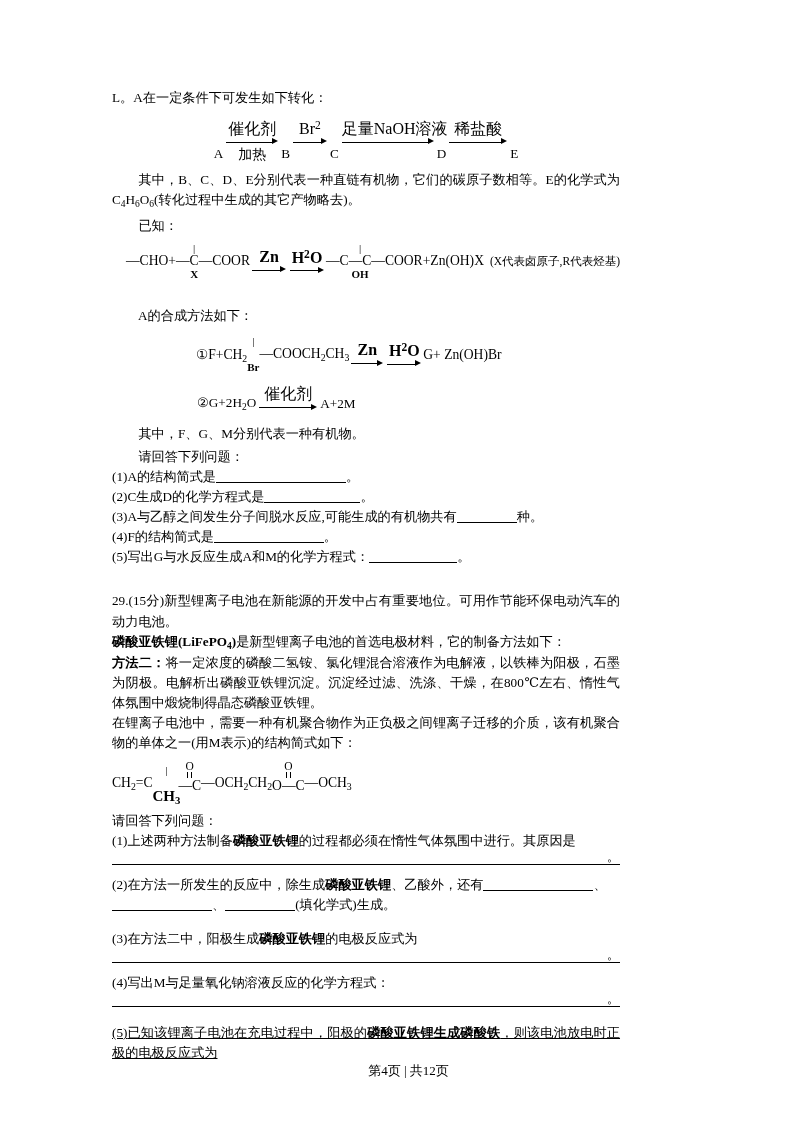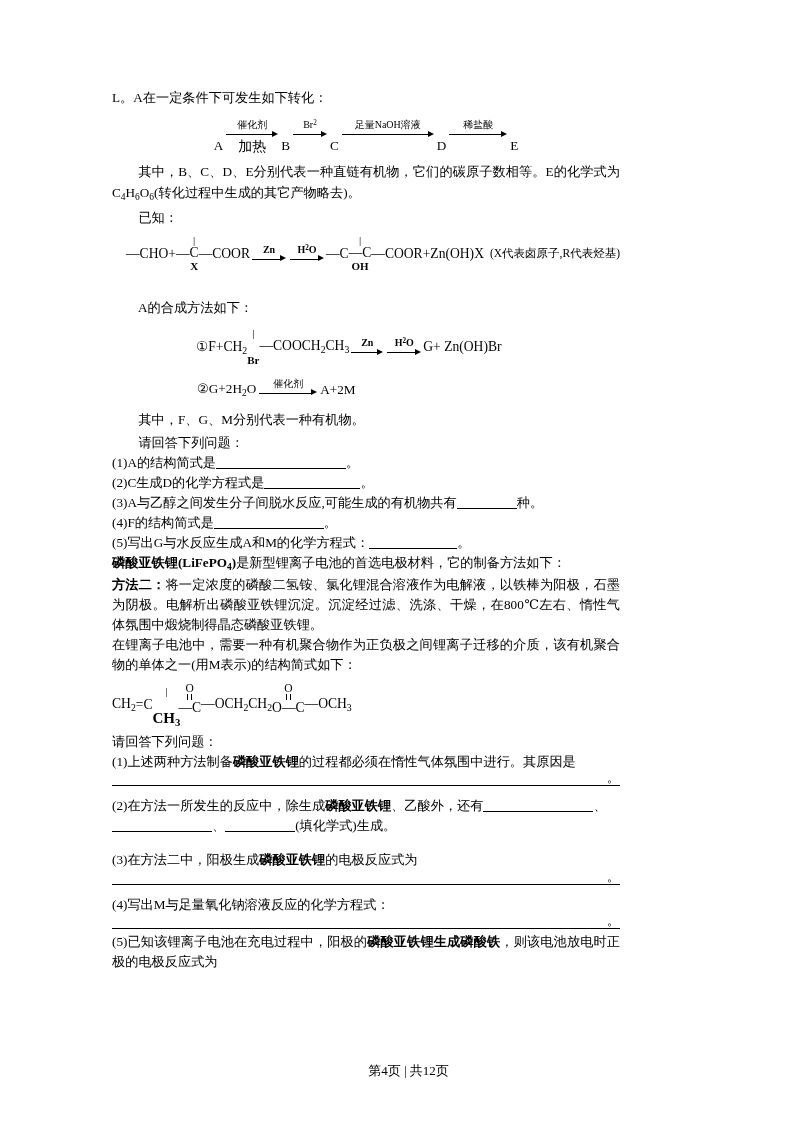--- a/index.html
+++ b/index.html
@@ -40,21 +40,21 @@
   }
   .scheme.left { justify-content: flex-start; }
   .arrow {
     display: inline-block;
     position: relative;
     text-align: center;
     margin: 0 2px;
     vertical-align: bottom;
   }
   .arrow .lbl-top {
-    font-size: 10px;
+    font-size: 16px;
     line-height: 1.1;
     display: block;
     white-space: nowrap;
   }
   .arrow .lbl-bot {
     font-size: 14px;
     line-height: 1.1;
     display: block;
     white-space: nowrap;
   }
@@ -252,20 +252,21 @@
   <div class="blk">
     <span>(3)</span><span>A与乙醇之间发生分子间脱水反应,可能生成的有机物共有</span><span class="fill" style="width:60px;"></span><span>种。</span>
   </div>
   <div class="blk">
     <span>(4)</span><span>F的结构简式是</span><span class="fill" style="width:110px;"></span><span>。</span>
   </div>
   <div class="blk">
     <span>(5)</span><span>写出G与水反应生成A和M的化学方程式：</span><span class="fill" style="width:88px;"></span><span>。</span>
   </div>
 
+  <div class="blk" style="margin-top:24px;">29.(15分)新型锂离子电池在新能源的开发中占有重要地位。可用作节能环保电动汽车的动力电池。</div>
 
   <div class="blk">
     <span class="bold">磷酸亚铁锂(LiFePO</span><sub class="bold">4</sub><span class="bold">)</span><span>是新型锂离子电池的首选电极材料，它的制备方法如下：</span>
   </div>
 
 
   <div class="blk">
     <span class="bold">方法二：</span><span>将一定浓度的磷酸二氢铵、氯化锂混合溶液作为电解液，以铁棒为阳极，石墨为阴极。电解析出磷酸亚铁锂沉淀。沉淀经过滤、洗涤、干燥，在800℃左右、惰性气体氛围中煅烧制得晶态磷酸亚铁锂。</span>
   </div>
 
@@ -319,18 +320,18 @@
   </div>
   <div class="rule"></div>
   <div class="blk" style="text-align:right; margin-top:-22px;">。</div>
 
   <div class="blk" style="margin-top:8px;">
     <span>(4)</span><span>写出M与足量氧化钠溶液反应的化学方程式：</span>
   </div>
   <div class="rule"></div>
   <div class="blk" style="text-align:right; margin-top:-22px;">。</div>
 
-  <div class="blk" style="margin-top:1px;">
+  <div class="blk" style="margin-top:14px;text-decoration:underline;">
     <span>(5)</span><span>已知该锂离子电池在充电过程中，阳极的</span><span class="bold">磷酸亚铁锂生成磷酸铁</span><span>，则该电池放电时正极的电极反应式为</span>
   </div>
 
   <div class="footer">第4页 | 共12页</div>
 </div>
 
 </body></html>

